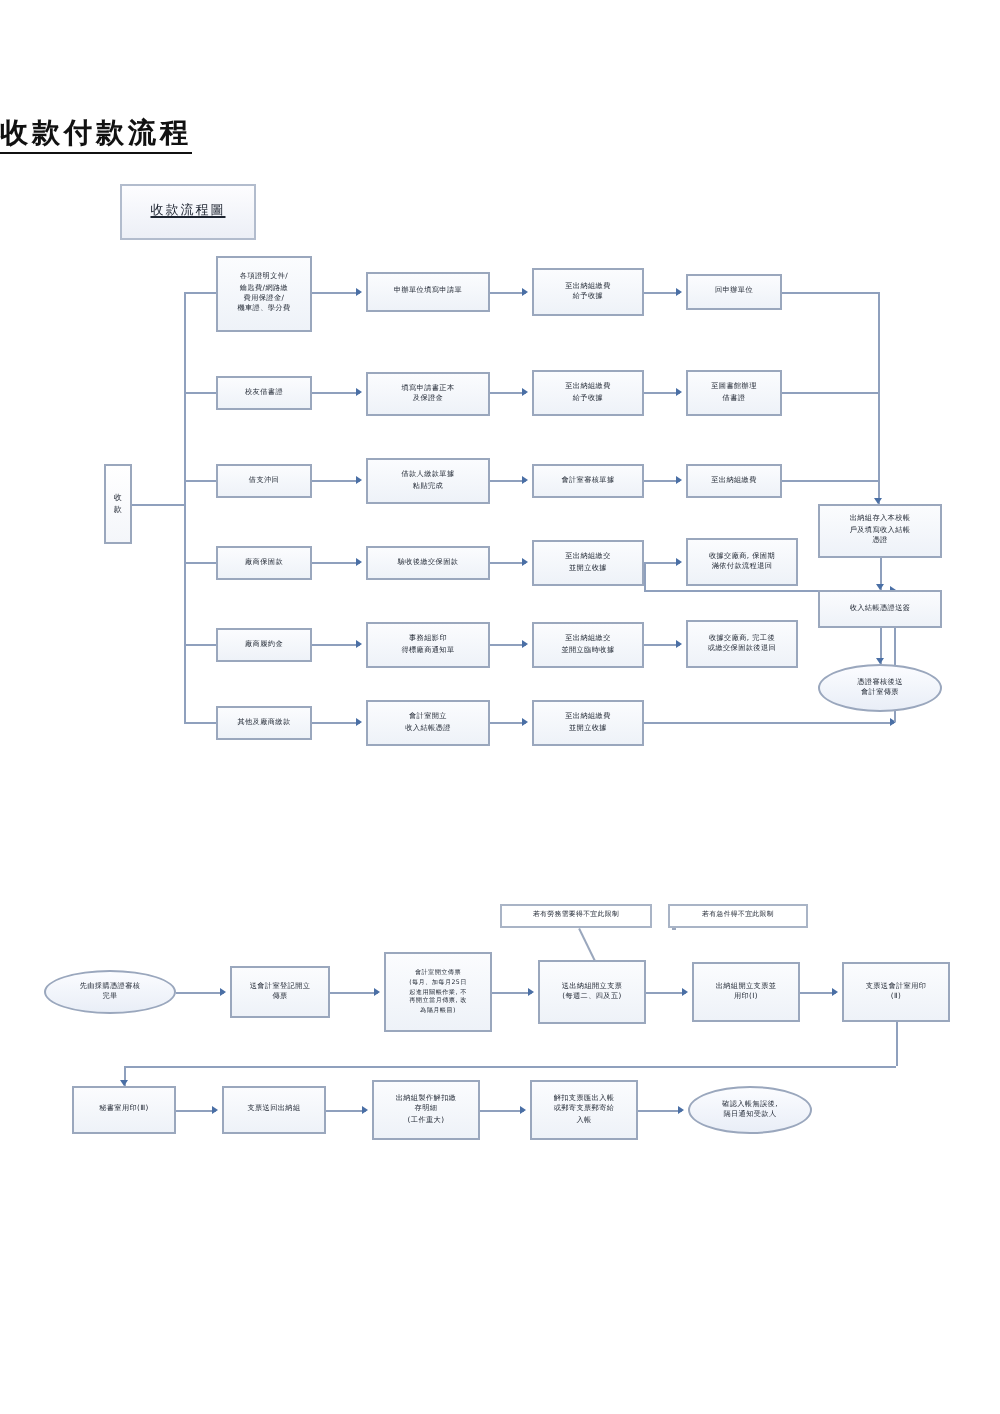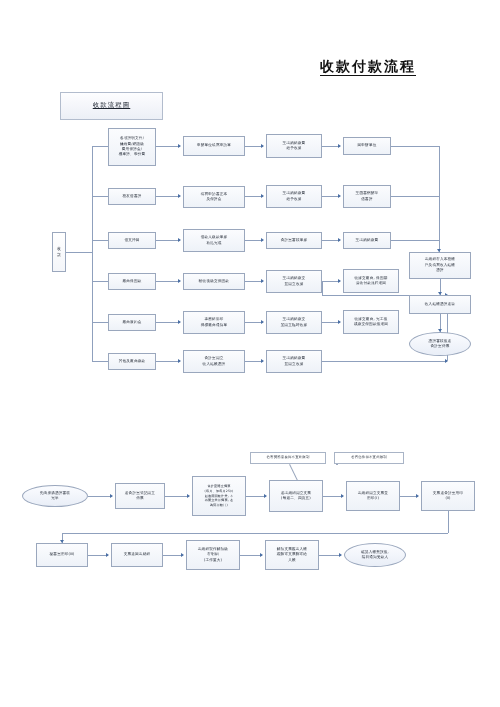--- a/index.html
+++ b/index.html
@@ -4,21 +4,21 @@
 <style>
   html,body{margin:0;padding:0;}
   body{
     width:500px;height:707px;background:#ffffff;
     font-family:"DejaVu Sans","Liberation Sans",sans-serif;
     color:#1a1a1a;position:relative;overflow:hidden;
   }
   #page{position:absolute;left:0;top:0;width:500px;height:707px;}
 
   .title{
-    position:absolute;left:0;top:58px;width:416px;text-align:right;
+    position:absolute;left:0;top:58px;width:416px;text-align:left;
     font-size:14px;font-weight:bold;letter-spacing:2px;
     color:#111;
   }
   .title span{border-bottom:1px solid #111;padding-bottom:1px;}
 
   
   .node{
     position:absolute;
     background:linear-gradient(180deg,#fbfcfe 0%,#eef2f8 100%);
     border:1px solid #9aa7bd;
@@ -63,21 +63,21 @@
 </style>
 </head>
 <body>
 
 <div id="page">
 
   <div class="title">
     <span>收款付款流程</span>
   </div>
 
-  <div class="node section" style="left:60px;top:92px;width:103px;height:28px;text-decoration:underline;">收款流程圖</div>
+  <div class="node section" style="left:60px;top:92px;width:68px;height:28px;text-decoration:underline;">收款流程圖</div>
 
   <div class="node plain" style="left:52px;top:232px;width:14px;height:40px;font-size:4px;writing-mode:horizontal-tb;white-space:pre-line;">收
 款</div>
 
   <div class="ln lnv" style="left:92px;top:146px;height:215px;"></div>
   <div class="ln lnh" style="left:66px;top:252px;width:26px;"></div>
 
   <div class="ln lnh" style="left:92px;top:146px;width:16px;"></div>
   <div class="node" style="left:108px;top:128px;width:48px;height:38px;white-space:pre-line;">各項證明文件/
 鑰匙費/網路繳

